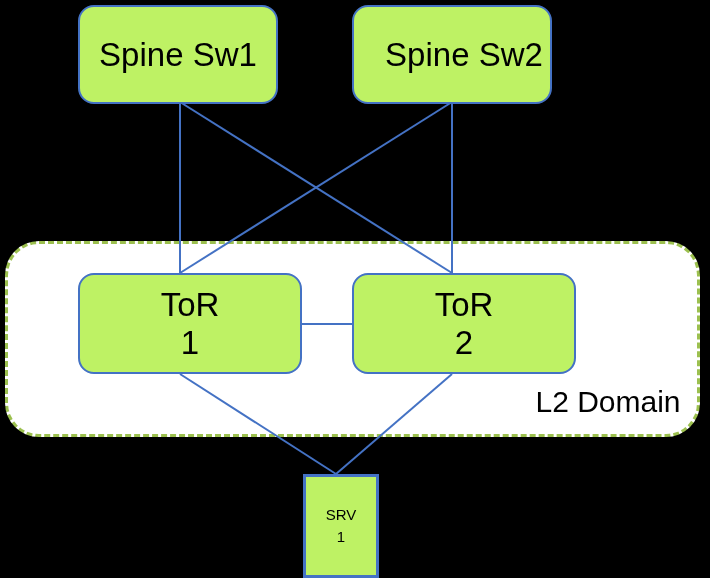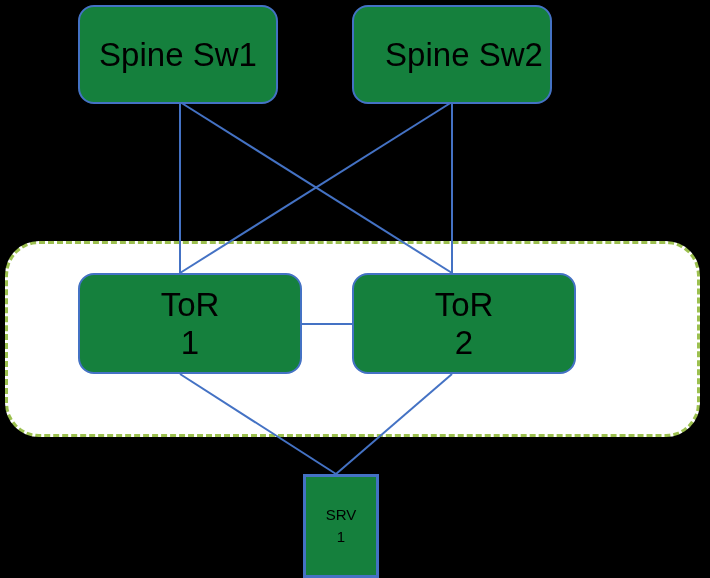--- a/index.html
+++ b/index.html
@@ -44,21 +44,21 @@
     text-align: center;
     font-size: 30px;
     color: #000000;
     line-height: 34px;
     white-space: nowrap;
   }
 
   
   .node {
     position: absolute;
-    background: #15803d;
+    background: #bef264;
     border: 2px solid #4472C4;
     box-sizing: border-box;
     display: flex;
     flex-direction: column;
     align-items: center;
     justify-content: center;
     color: #000000;
   }
   .node-line {
     display: block;
@@ -115,20 +115,21 @@
         <line x1="180" y1="102" x2="180" y2="273" stroke="#4472C4" stroke-width="2"></line>
         <line x1="180" y1="102" x2="452" y2="273" stroke="#4472C4" stroke-width="2"></line>
         <line x1="452" y1="102" x2="452" y2="273" stroke="#4472C4" stroke-width="2"></line>
         <line x1="452" y1="102" x2="180" y2="273" stroke="#4472C4" stroke-width="2"></line>
         <line x1="278" y1="324" x2="352" y2="324" stroke="#4472C4" stroke-width="2"></line>
         <line x1="180" y1="374" x2="336" y2="474" stroke="#4472C4" stroke-width="2"></line>
         <line x1="452" y1="374" x2="336" y2="474" stroke="#4472C4" stroke-width="2"></line>
       </g>
   </svg>
 
+  <div class="l2-domain-label">L2 Domain</div>
 
   <div class="node spine" id="spine-sw1">
     <span class="node-line">Spine Sw1</span>
   </div>
 
   <div class="node spine" id="spine-sw2">
     <span class="node-line">Spine Sw2</span>
   </div>
 
   <div class="node tor" id="tor-1">

